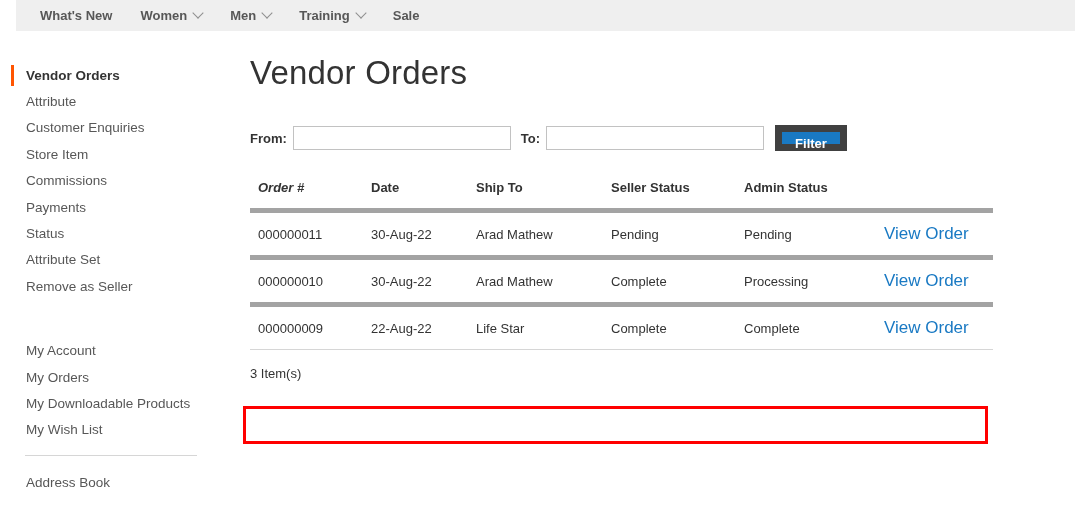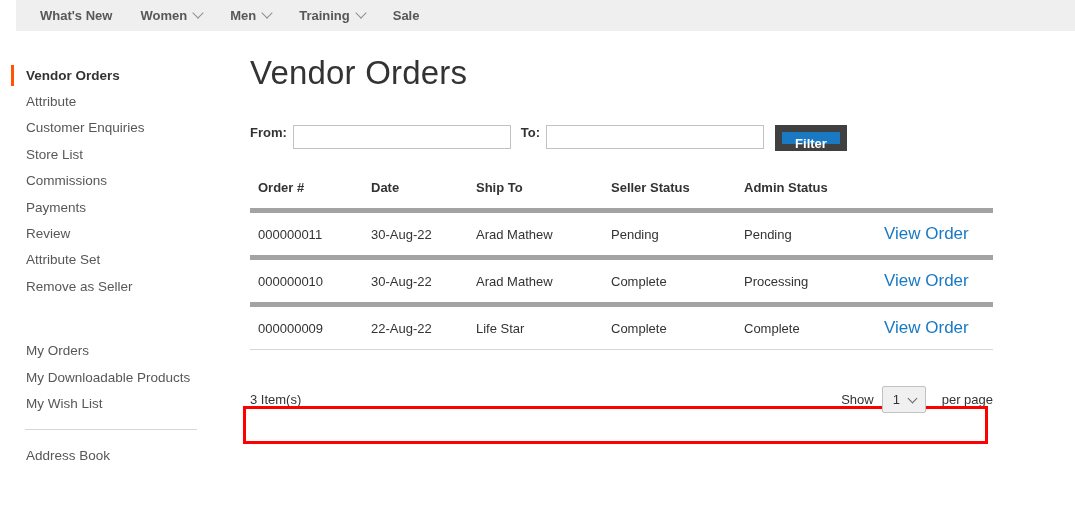--- a/index.html
+++ b/index.html
@@ -82,21 +82,21 @@
     font-size: 33px;
     font-weight: normal;
     color: #333333;
     letter-spacing: 0.2px;
     margin: 0 0 34px 0;
     line-height: 1.1;
   }
 
   
   #filter-bar {
-    display: flex; 
+    display: flex; align-items: center;
     height: 26px;
     margin-bottom: 29px;
   }
   .filter-label {
     font-size: 13px;
     color: #333333;
     font-weight: bold;
     margin-right: 6px;
   }
   .date-input {
@@ -140,21 +140,21 @@
     padding: 0 8px 13px 8px;
     border: none;
   }
   #orders-table td {
     font-size: 13px;
     color: #333333;
     padding: 11px 8px 11px 8px;
     border-top: 5px solid #a3a3a3;
   }
   #orders-table tbody tr:last-child td { border-bottom: 1px solid #d6d6d6; }
-  .col-order  { width: 113px; }
+  .col-order  { width: 113px; font-style: italic; }
   .col-date   { width: 105px; }
   .col-ship   { width: 135px; }
   .col-seller { width: 133px; }
   .col-admin  { width: 140px; }
   .col-action { width: 117px; }
   .view-link {
     color: #1979c3;
     text-decoration: none;
     font-size: 17px;
     cursor: pointer;
@@ -170,21 +170,21 @@
     border: 3px solid #ff0000;
     pointer-events: none;
   }
 
   
   #table-footer {
     display: flex;
     align-items: center;
     justify-content: space-between;
     width: 743px;
-    margin-top: 36px;
+    margin-top: 16px;
   }
   #item-count {
     font-size: 13px;
     color: #333333;
   }
   #limiter {
     display: flex;
     align-items: center;
     font-size: 13px;
     color: #333333;
@@ -247,40 +247,43 @@
   <div class="side-item current">
     <span>Vendor Orders</span>
   </div>
   <div class="side-item">
     <span>Attribute</span>
   </div>
   <div class="side-item">
     <span>Customer Enquiries</span>
   </div>
   <div class="side-item">
-    <span>Store List</span>
+    <span>Store Item</span>
   </div>
   <div class="side-item">
     <span>Commissions</span>
   </div>
   <div class="side-item">
     <span>Payments</span>
   </div>
   <div class="side-item">
-    <span>Review</span>
+    <span>Status</span>
   </div>
   <div class="side-item">
     <span>Attribute Set</span>
   </div>
   <div class="side-item">
     <span>Remove as Seller</span>
   </div>
 
   <div class="side-gap"></div>
 
+  <div class="side-item">
+    <span>My Account</span>
+  </div>
   <div class="side-item">
     <span>My Orders</span>
   </div>
   <div class="side-item">
     <span>My Downloadable Products</span>
   </div>
   <div class="side-item">
     <span>My Wish List</span>
   </div>
 
@@ -349,23 +352,15 @@
             <a class="view-link">View Order</a>
           </td>
         </tr>
       </tbody>
     </table>
     <div id="highlight-box"></div>
   </div>
 
   <div id="table-footer">
     <div id="item-count">3 Item(s)</div>
-    <div id="limiter">
-      <span class="lbl">Show</span>
-      <div id="limiter-select">
-        <span id="limiter-value">1</span>
-        <i id="limiter-chevron"></i>
-      </div>
-      <span class="lbl lbl-after">per page</span>
-    </div>
   </div>
 
 </main>
 
 </body></html>

